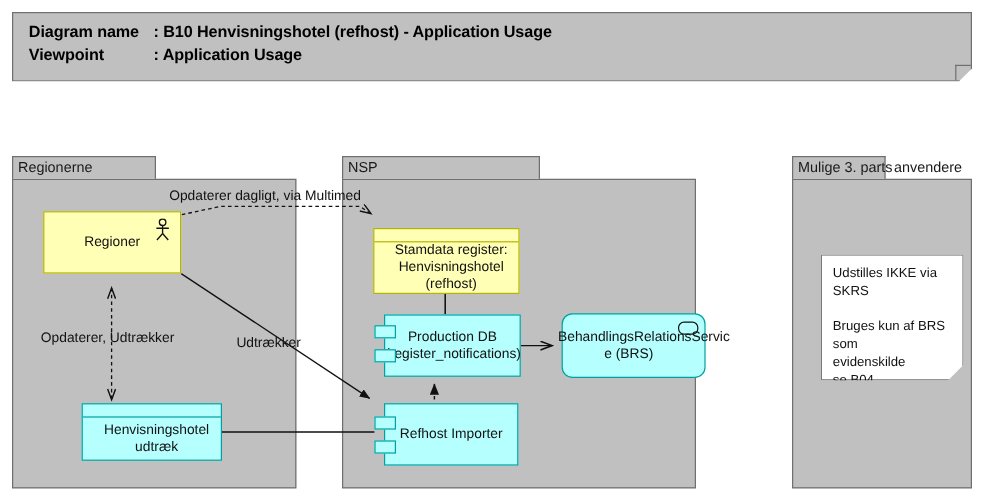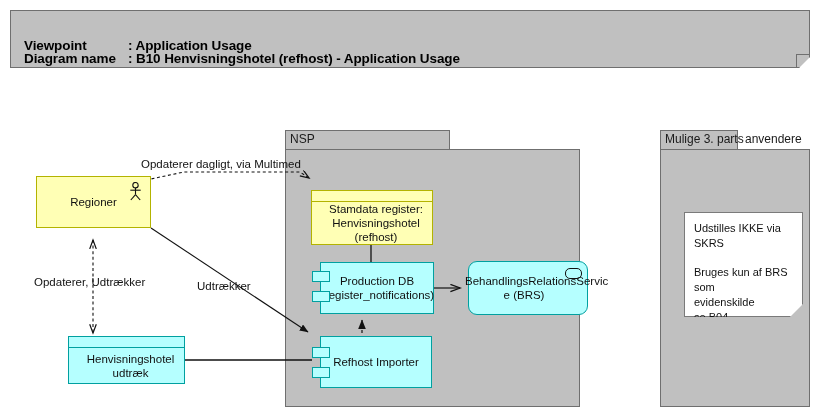--- a/index.html
+++ b/index.html
@@ -41,21 +41,21 @@
     position:absolute;
     font-weight:bold;
     font-size:13.5px;
     color:#000;
     white-space:pre;
     letter-spacing:-0.1px;
   }
   .title-line.l1{ left:13px; top:8px; }
   .title-line.l2{ left:13px; top:27px; }
   .title-key{ display:inline-block; }
-  .tk-1{ width:104px;margin-top:32px; }
+  .tk-1{ width:104px; }
   .tk-2{ width:104px; }
 
   
   .group{
     position:absolute;
     box-sizing:border-box;
   }
   .group-tab{
     position:absolute;
     left:0; top:0;
@@ -205,20 +205,25 @@
 <body>
 
 <div id="canvas">
 
   <div class="title-block">
     <div class="title-line l1"><span class="title-key tk-1">Diagram name</span><span>: </span><span>B10 Henvisningshotel (refhost) - Application Usage</span></div>
     <div class="title-line l2"><span class="title-key tk-2">Viewpoint</span><span>: </span><span>Application Usage</span></div>
     <div class="title-fold"></div>
   </div>
 
+  <div class="group" style="left:10px; top:130px; width:237px; height:277px;">
+    <div class="group-tab" style="width:120px;"></div>
+    <div class="group-tab-label">Regionerne</div>
+    <div class="group-body"></div>
+  </div>
 
   <div class="group" style="left:285px; top:130px; width:295px; height:277px;">
     <div class="group-tab" style="width:165px;"></div>
     <div class="group-tab-label">NSP</div>
     <div class="group-body"></div>
   </div>
 
   <div class="group" style="left:660px; top:130px; width:150px; height:277px;">
     <div class="group-tab" style="width:78px;"></div>
     <div class="group-tab-label">Mulige 3. parts</div>

